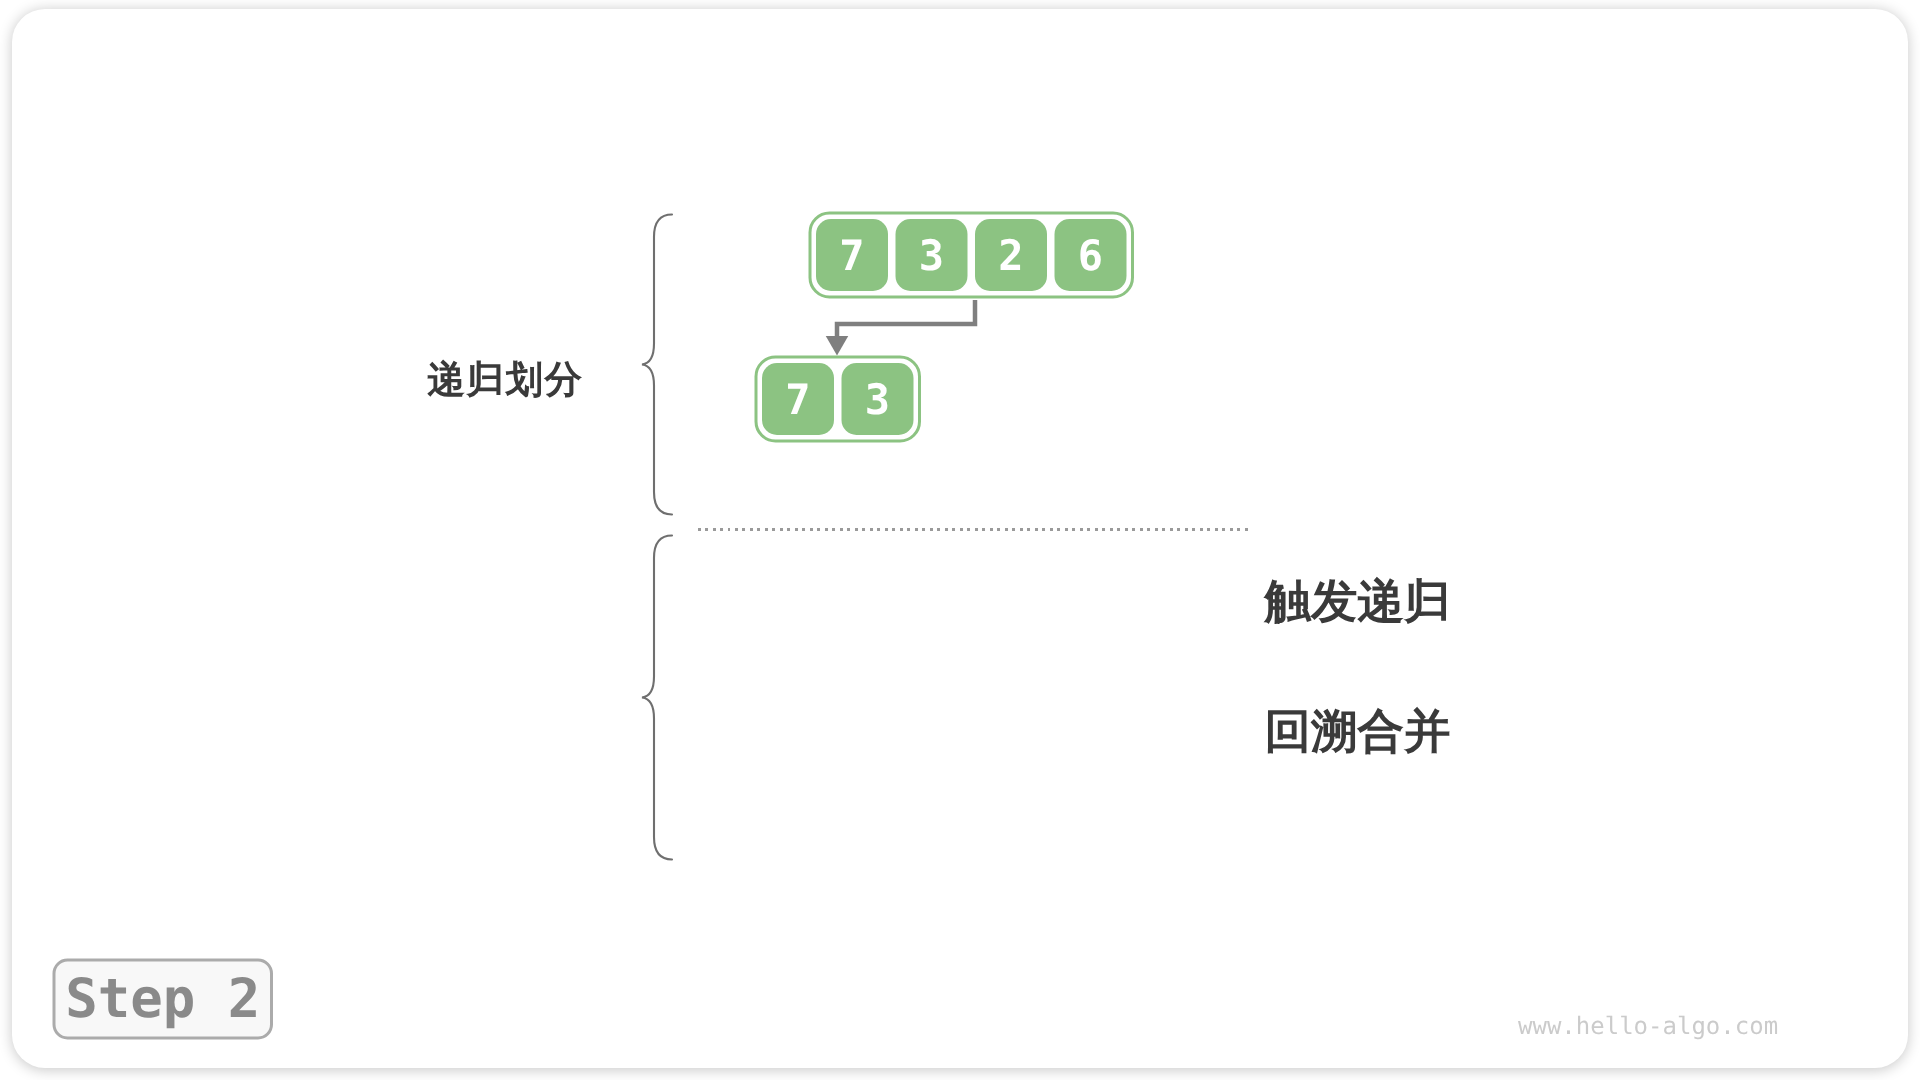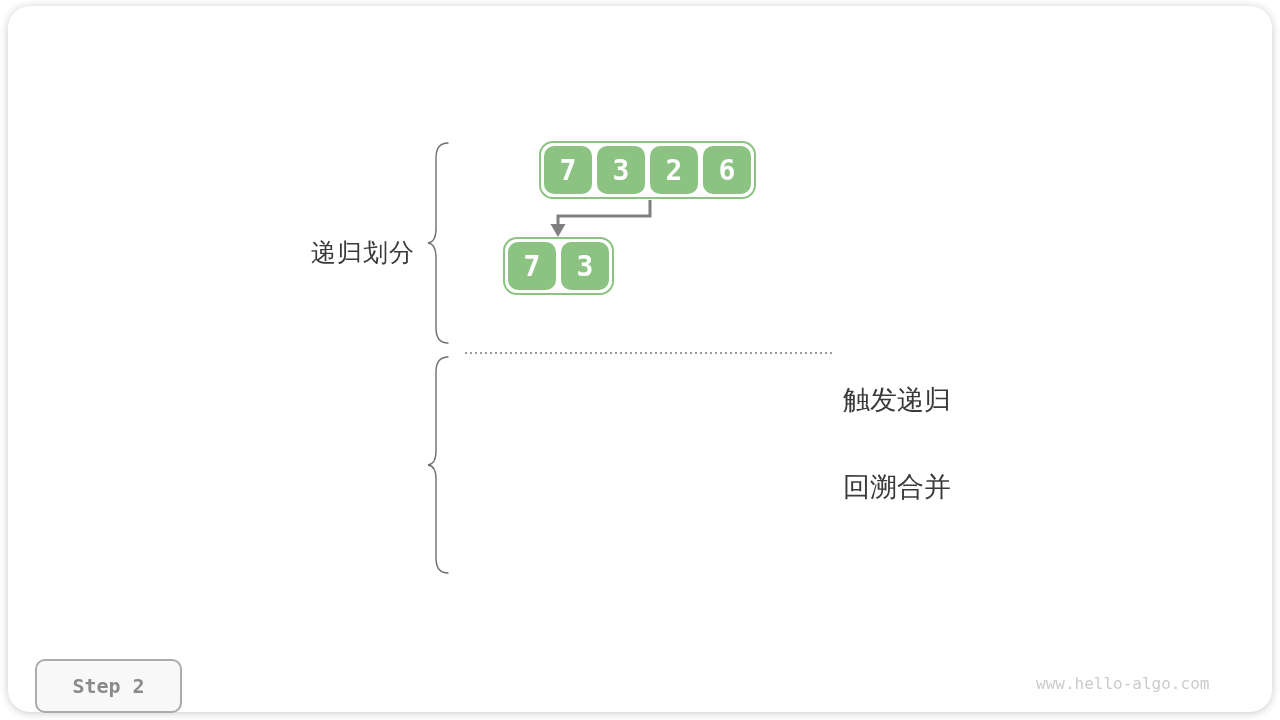--- a/index.html
+++ b/index.html
@@ -38,62 +38,61 @@
     font-family: "DejaVu Sans Mono", monospace;
     font-weight: bold;
     font-size: 28px;
   }
 
   svg.overlay { position: absolute; overflow: visible; }
 
   .phase-label {
     position: absolute;
     width: 130px;
-    text-align: right;
+    text-align: left;
     font-size: 25px;
-    font-weight: normal;
+    font-weight: bold;
     color: var(--label_dark, #3a3a3a);
     letter-spacing: 1px;
   }
 
   .dotted-line {
     position: absolute;
     height: 2px;
     background: repeating-linear-gradient(to right,
       var(--dotted_gray, #9a9a9a) 0 2px, transparent 2px 5px);
   }
 
   .annotation {
     position: absolute;
-    font-size: 27px;
-    font-weight: normal;
+    font-size: 31px;
+    font-weight: bold;
     color: var(--label_dark, #3a3a3a);
     line-height: 29px;
     white-space: pre;
   }
 
   .step-badge {
     position: absolute;
     left: 35px; top: 639px;
     width: 147px; height: 54px;
     background: var(--step_bg, #f8f8f8);
     border: 2px solid var(--step_border, #ababab);
     border-radius: 10px;
     box-sizing: border-box;
     display: flex; align-items: center; justify-content: center;
     font-family: "DejaVu Sans Mono", monospace;
     font-weight: bold;
-    font-size: 20px;
+    font-size: 36px;
     color: var(--step_text, #8a8a8a);
-    margin-top: 20px;
   }
 
   .watermark {
     position: absolute;
-    left: 1036px; top: 674px;
+    left: 1012px; top: 674px;
     font-family: "DejaVu Sans Mono", monospace;
     font-size: 16px;
     color: var(--watermark_gray, #cbcbcb);
   }
 </style>
 </head>
 <body>
 
 <div class="card"></div>
 

